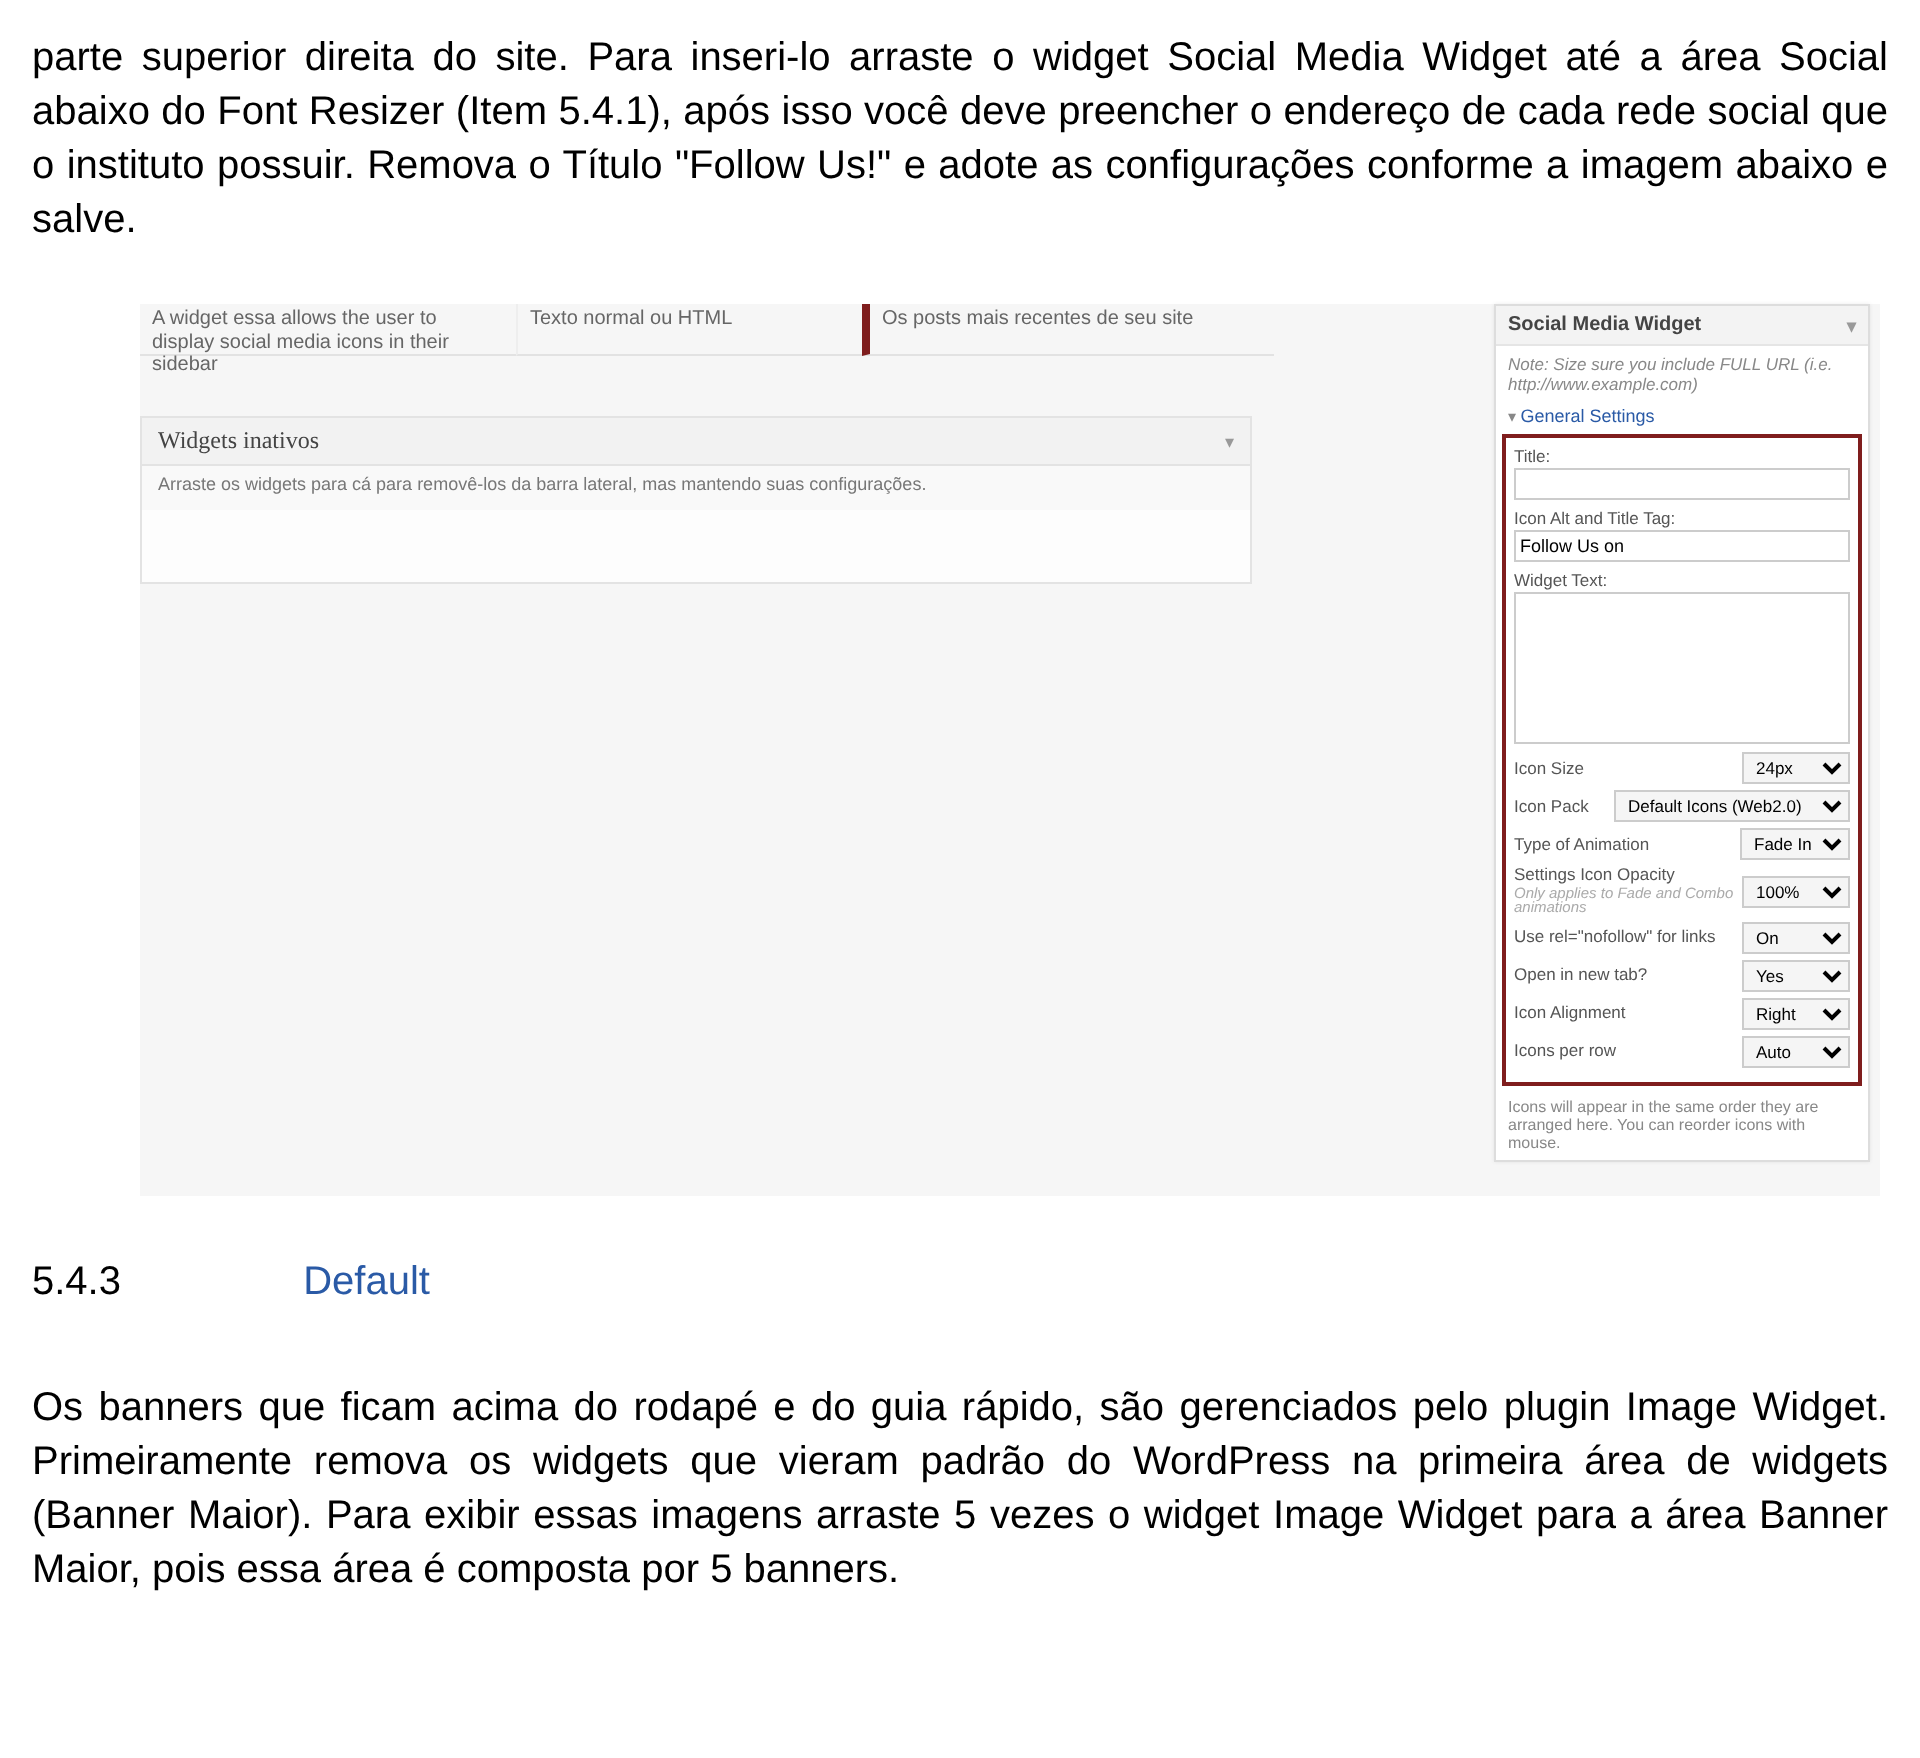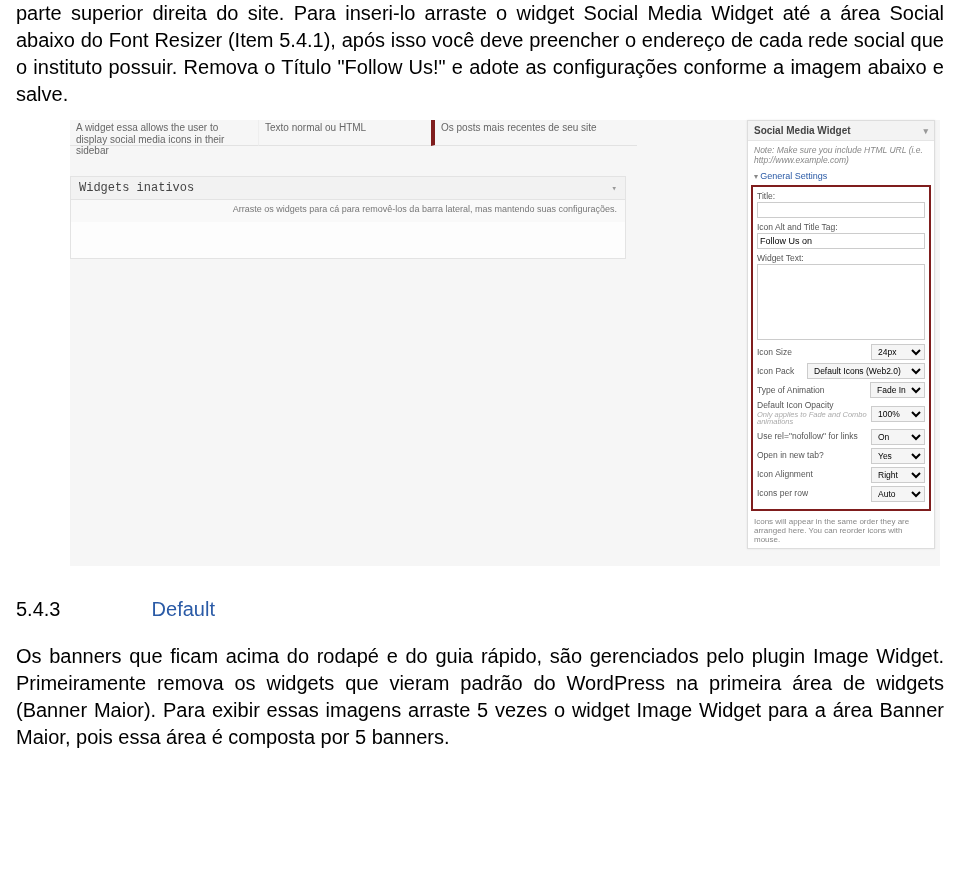--- a/index.html
+++ b/index.html
@@ -6,21 +6,21 @@
     margin: 0;
     padding: 0;
     font-family: Arial, Helvetica, sans-serif;
     background: #fff;
     width: 960px;
   }
   .para {
     font-size: 20px;
     line-height: 1.35;
     color: #000;
-    padding: 0 16px;
+    padding: 16px 16px;
     text-align: justify;
     margin: 0 0 12px 0;
   }
   .section-heading {
     font-size: 20px;
     line-height: 1.35;
     color: #000;
     padding: 0 16px;
     margin: 30px 0 20px 0;
   }
@@ -50,36 +50,35 @@
   .ss-top .c3 { width: 190px; border-left: 4px solid #7f1d1d; border-bottom: 1px solid #e2e2e2; }
   .ss-left-block {
     position: absolute;
     left: 0; top: 56px;
     width: 556px;
     background: #f8f8f8;
   }
   .ss-inactive-title {
     background: #f2f2f2;
     border: 1px solid #e3e3e3;
-    font-family: Liberation Mono, monospace;
+    font-family: Liberation Serif, serif;
     font-size: 12px;
     color: #444;
     padding: 4px 8px;
     display: flex;
     justify-content: space-between;
     align-items: center;
   }
   .ss-inactive-desc {
     font-size: 9px;
     color: #777;
     padding: 4px 8px 8px 8px;
     background: #f9f9f9;
     border-left: 1px solid #e3e3e3;
     border-right: 1px solid #e3e3e3;
-    text-align: right;
   }
   .ss-dropzone {
     height: 36px;
     background: #fdfdfd;
     border: 1px solid #e3e3e3;
     border-top: 0;
   }
 
   
   .widget-panel {
@@ -196,21 +195,21 @@
     </div>
     <div class="ss-inactive-desc">Arraste os widgets para cá para removê-los da barra lateral, mas mantendo suas configurações.</div>
     <div class="ss-dropzone"></div>
   </div>
 
   <div class="widget-panel">
     <div class="wp-title">
       <span>Social Media Widget</span>
       <span class="chev">▾</span>
     </div>
-    <div class="wp-note">Note: Make sure you include HTML URL (i.e. http://www.example.com)</div>
+    <div class="wp-note">Note: Size sure you include FULL URL (i.e. http://www.example.com)</div>
     <div class="wp-general">General Settings</div>
 
     <div class="red-box">
       <div class="wp-field">
         <span class="wp-label">Title:</span>
         <input class="wp-input" value="" style="">
       </div>
       <div class="wp-field">
         <span class="wp-label">Icon Alt and Title Tag:</span>
         <input class="wp-input" value="Follow Us on" style="">
@@ -227,21 +226,21 @@
       <div class="wp-row">
         <span class="wp-label">Icon Pack</span>
         <select class="wp-select wide"><option>Default Icons (Web2.0)</option></select>
       </div>
       <div class="wp-row">
         <span class="wp-label">Type of Animation</span>
         <select class="wp-select"><option>Fade In</option></select>
       </div>
       <div class="wp-row">
         <div style="flex:1">
-          <div class="wp-label">Default Icon Opacity</div>
+          <div class="wp-label">Settings Icon Opacity</div>
           <div class="wp-hint">Only applies to Fade and Combo animations</div>
         </div>
         <select class="wp-select"><option>100%</option></select>
       </div>
       <div class="wp-row">
         <span class="wp-label">Use rel="nofollow" for links</span>
         <select class="wp-select"><option>On</option></select>
       </div>
       <div class="wp-row">
         <span class="wp-label">Open in new tab?</span>

